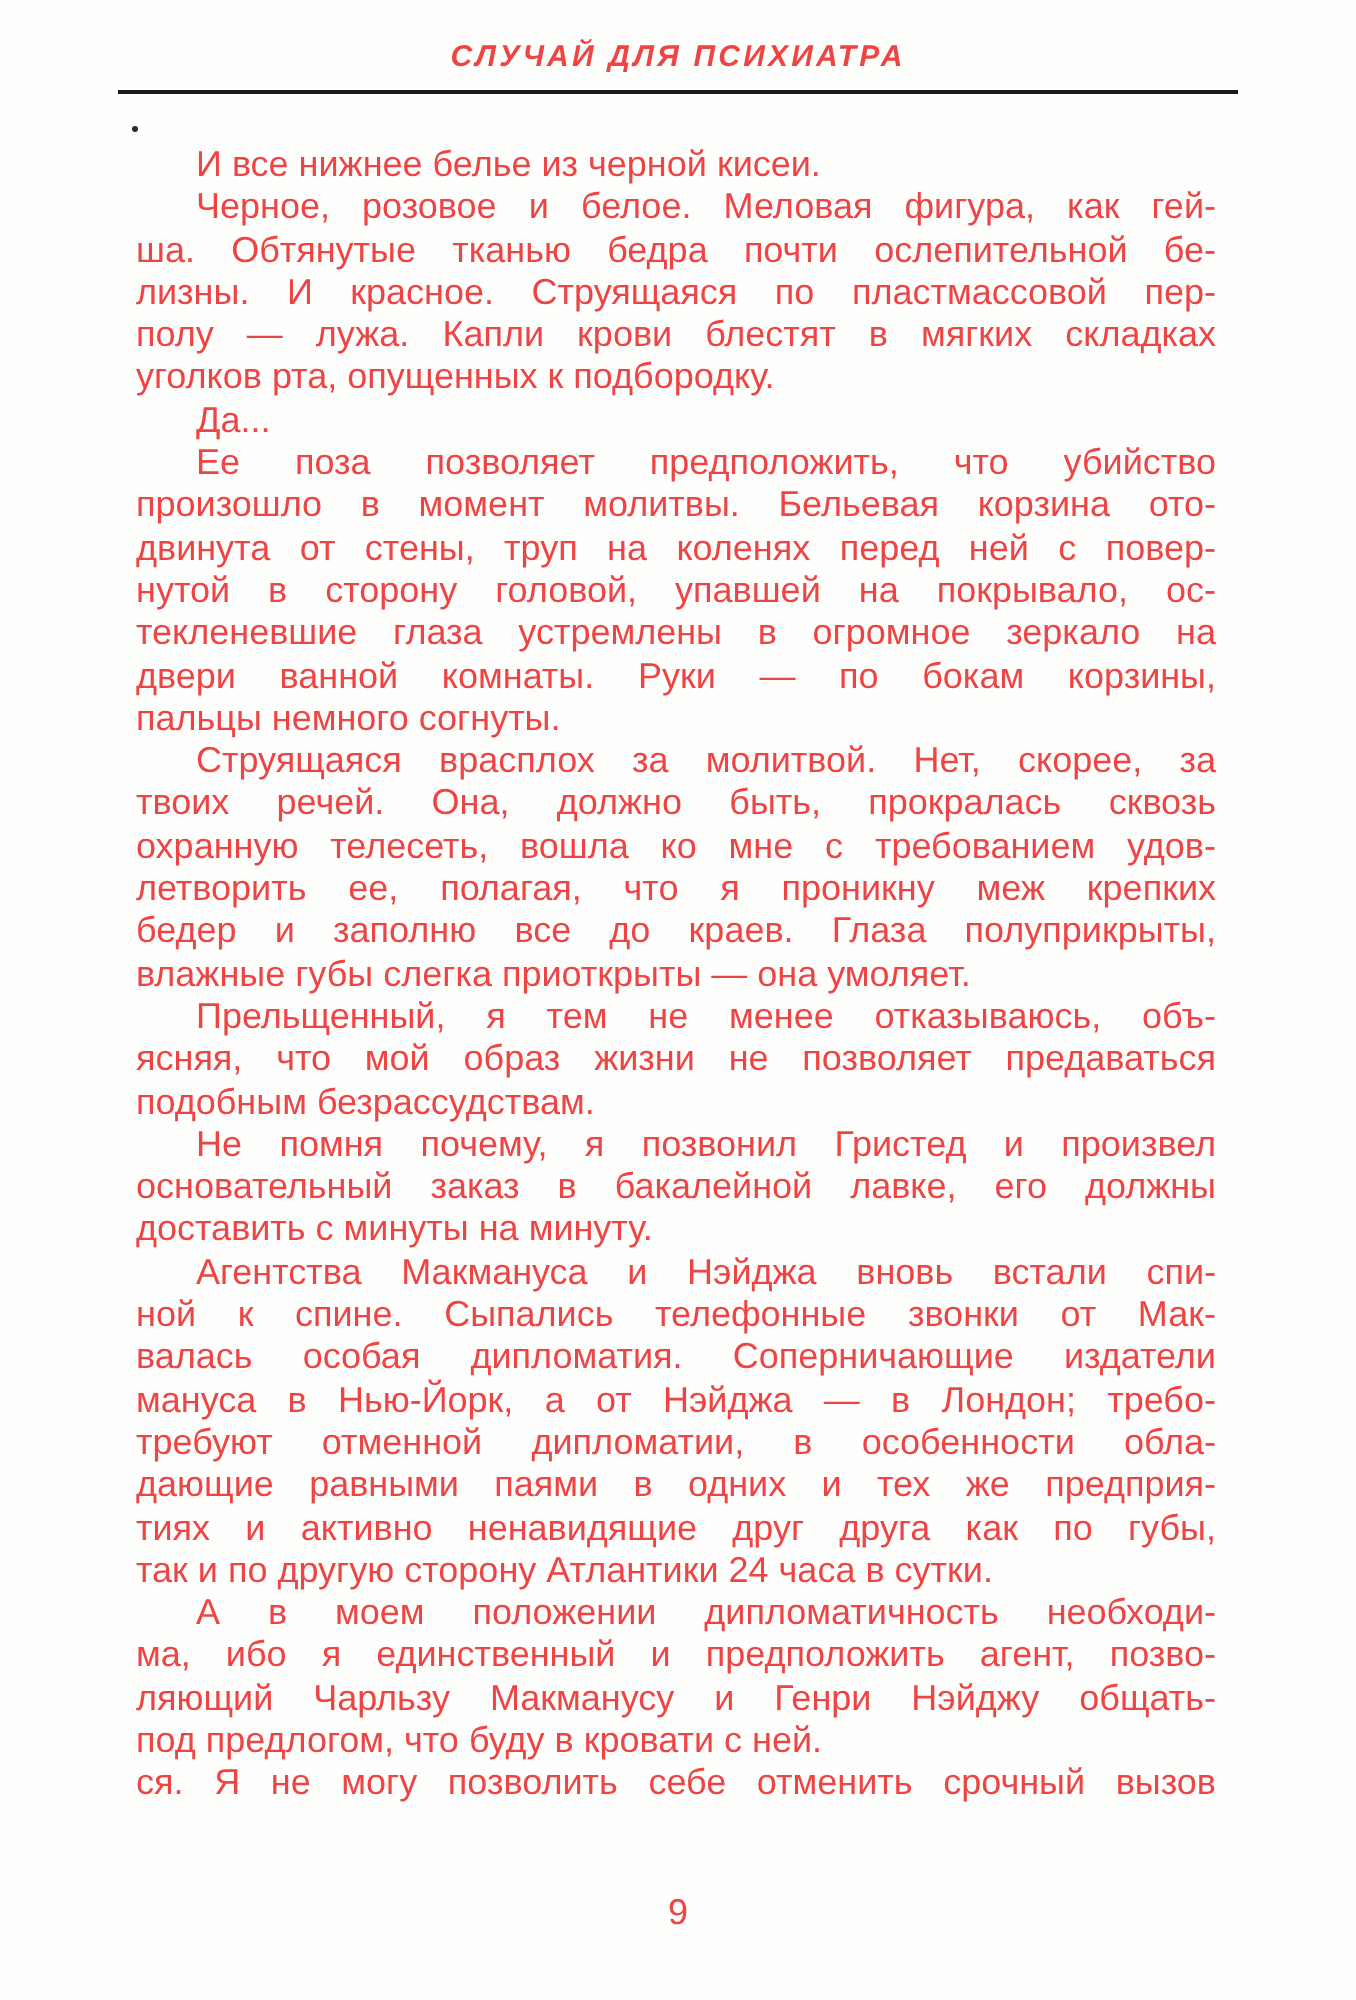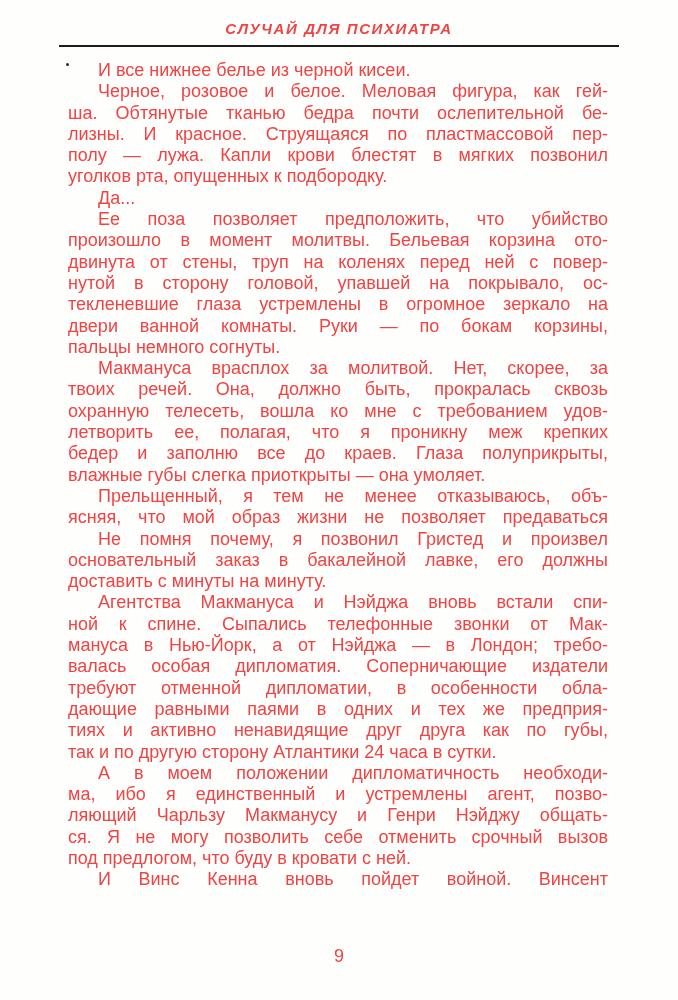--- a/index.html
+++ b/index.html
@@ -41,21 +41,21 @@
     position: absolute;
     left: 66px;
     top: 63px;
     width: 3px;
     height: 3px;
     border-radius: 50%;
     background: #2a2a2a;
   }
   .text-block {
     position: absolute;
-    top: 60px;
+    top: 72px;
     left: 68px;
     width: 540px;
     font-size: 18px;
     line-height: 21.3px;
     font-weight: 500;
   }
   .line {
     text-align: left;
     height: 21.3px;
     overflow: visible;
@@ -87,52 +87,52 @@
     <div class="head-rule"></div>
   </div>
 
   <div class="stray-mark"></div>
 
   <div class="text-block">
       <div class="line indent">И все нижнее белье из черной кисеи.</div>
       <div class="line indent just">Черное, розовое и белое. Меловая фигура, как гей-</div>
       <div class="line just">ша. Обтянутые тканью бедра почти ослепительной бе-</div>
       <div class="line just">лизны. И красное. Струящаяся по пластмассовой пер-</div>
-      <div class="line just">полу — лужа. Капли крови блестят в мягких позвонил</div>
+      <div class="line just">полу — лужа. Капли крови блестят в мягких складках</div>
       <div class="line">уголков рта, опущенных к подбородку.</div>
       <div class="line indent">Да...</div>
       <div class="line indent just">Ее поза позволяет предположить, что убийство</div>
       <div class="line just">произошло в момент молитвы. Бельевая корзина ото-</div>
       <div class="line just">двинута от стены, труп на коленях перед ней с повер-</div>
       <div class="line just">нутой в сторону головой, упавшей на покрывало, ос-</div>
       <div class="line just">текленевшие глаза устремлены в огромное зеркало на</div>
       <div class="line just">двери ванной комнаты. Руки — по бокам корзины,</div>
       <div class="line">пальцы немного согнуты.</div>
-      <div class="line indent just">Макмануса врасплох за молитвой. Нет, скорее, за</div>
+      <div class="line indent just">Струящаяся врасплох за молитвой. Нет, скорее, за</div>
       <div class="line just">твоих речей. Она, должно быть, прокралась сквозь</div>
       <div class="line just">охранную телесеть, вошла ко мне с требованием удов-</div>
       <div class="line just">летворить ее, полагая, что я проникну меж крепких</div>
       <div class="line just">бедер и заполню все до краев. Глаза полуприкрыты,</div>
       <div class="line">влажные губы слегка приоткрыты — она умоляет.</div>
       <div class="line indent just">Прельщенный, я тем не менее отказываюсь, объ-</div>
       <div class="line just">ясняя, что мой образ жизни не позволяет предаваться</div>
+      <div class="line">подобным безрассудствам.</div>
       <div class="line indent just">Не помня почему, я позвонил Гристед и произвел</div>
       <div class="line just">основательный заказ в бакалейной лавке, его должны</div>
       <div class="line">доставить с минуты на минуту.</div>
       <div class="line indent just">Агентства Макмануса и Нэйджа вновь встали спи-</div>
       <div class="line just">ной к спине. Сыпались телефонные звонки от Мак-</div>
+      <div class="line just">валась особая дипломатия. Соперничающие издатели</div>
       <div class="line just">мануса в Нью-Йорк, а от Нэйджа — в Лондон; требо-</div>
-      <div class="line just">валась особая дипломатия. Соперничающие издатели</div>
       <div class="line just">требуют отменной дипломатии, в особенности обла-</div>
       <div class="line just">дающие равными паями в одних и тех же предприя-</div>
       <div class="line just">тиях и активно ненавидящие друг друга как по губы,</div>
       <div class="line">так и по другую сторону Атлантики 24 часа в сутки.</div>
       <div class="line indent just">А в моем положении дипломатичность необходи-</div>
-      <div class="line just">ма, ибо я единственный и устремлены агент, позво-</div>
+      <div class="line just">ма, ибо я единственный и предположить агент, позво-</div>
       <div class="line just">ляющий Чарльзу Макманусу и Генри Нэйджу общать-</div>
+      <div class="line">под предлогом, что буду в кровати с ней.</div>
       <div class="line just">ся. Я не могу позволить себе отменить срочный вызов</div>
-      <div class="line">под предлогом, что буду в кровати с ней.</div>
-      <div class="line indent just">И Винс Кенна вновь пойдет войной. Винсент</div>
     </div>
 
   <div class="folio">9</div>
 
 </div>
 
 </body></html>

